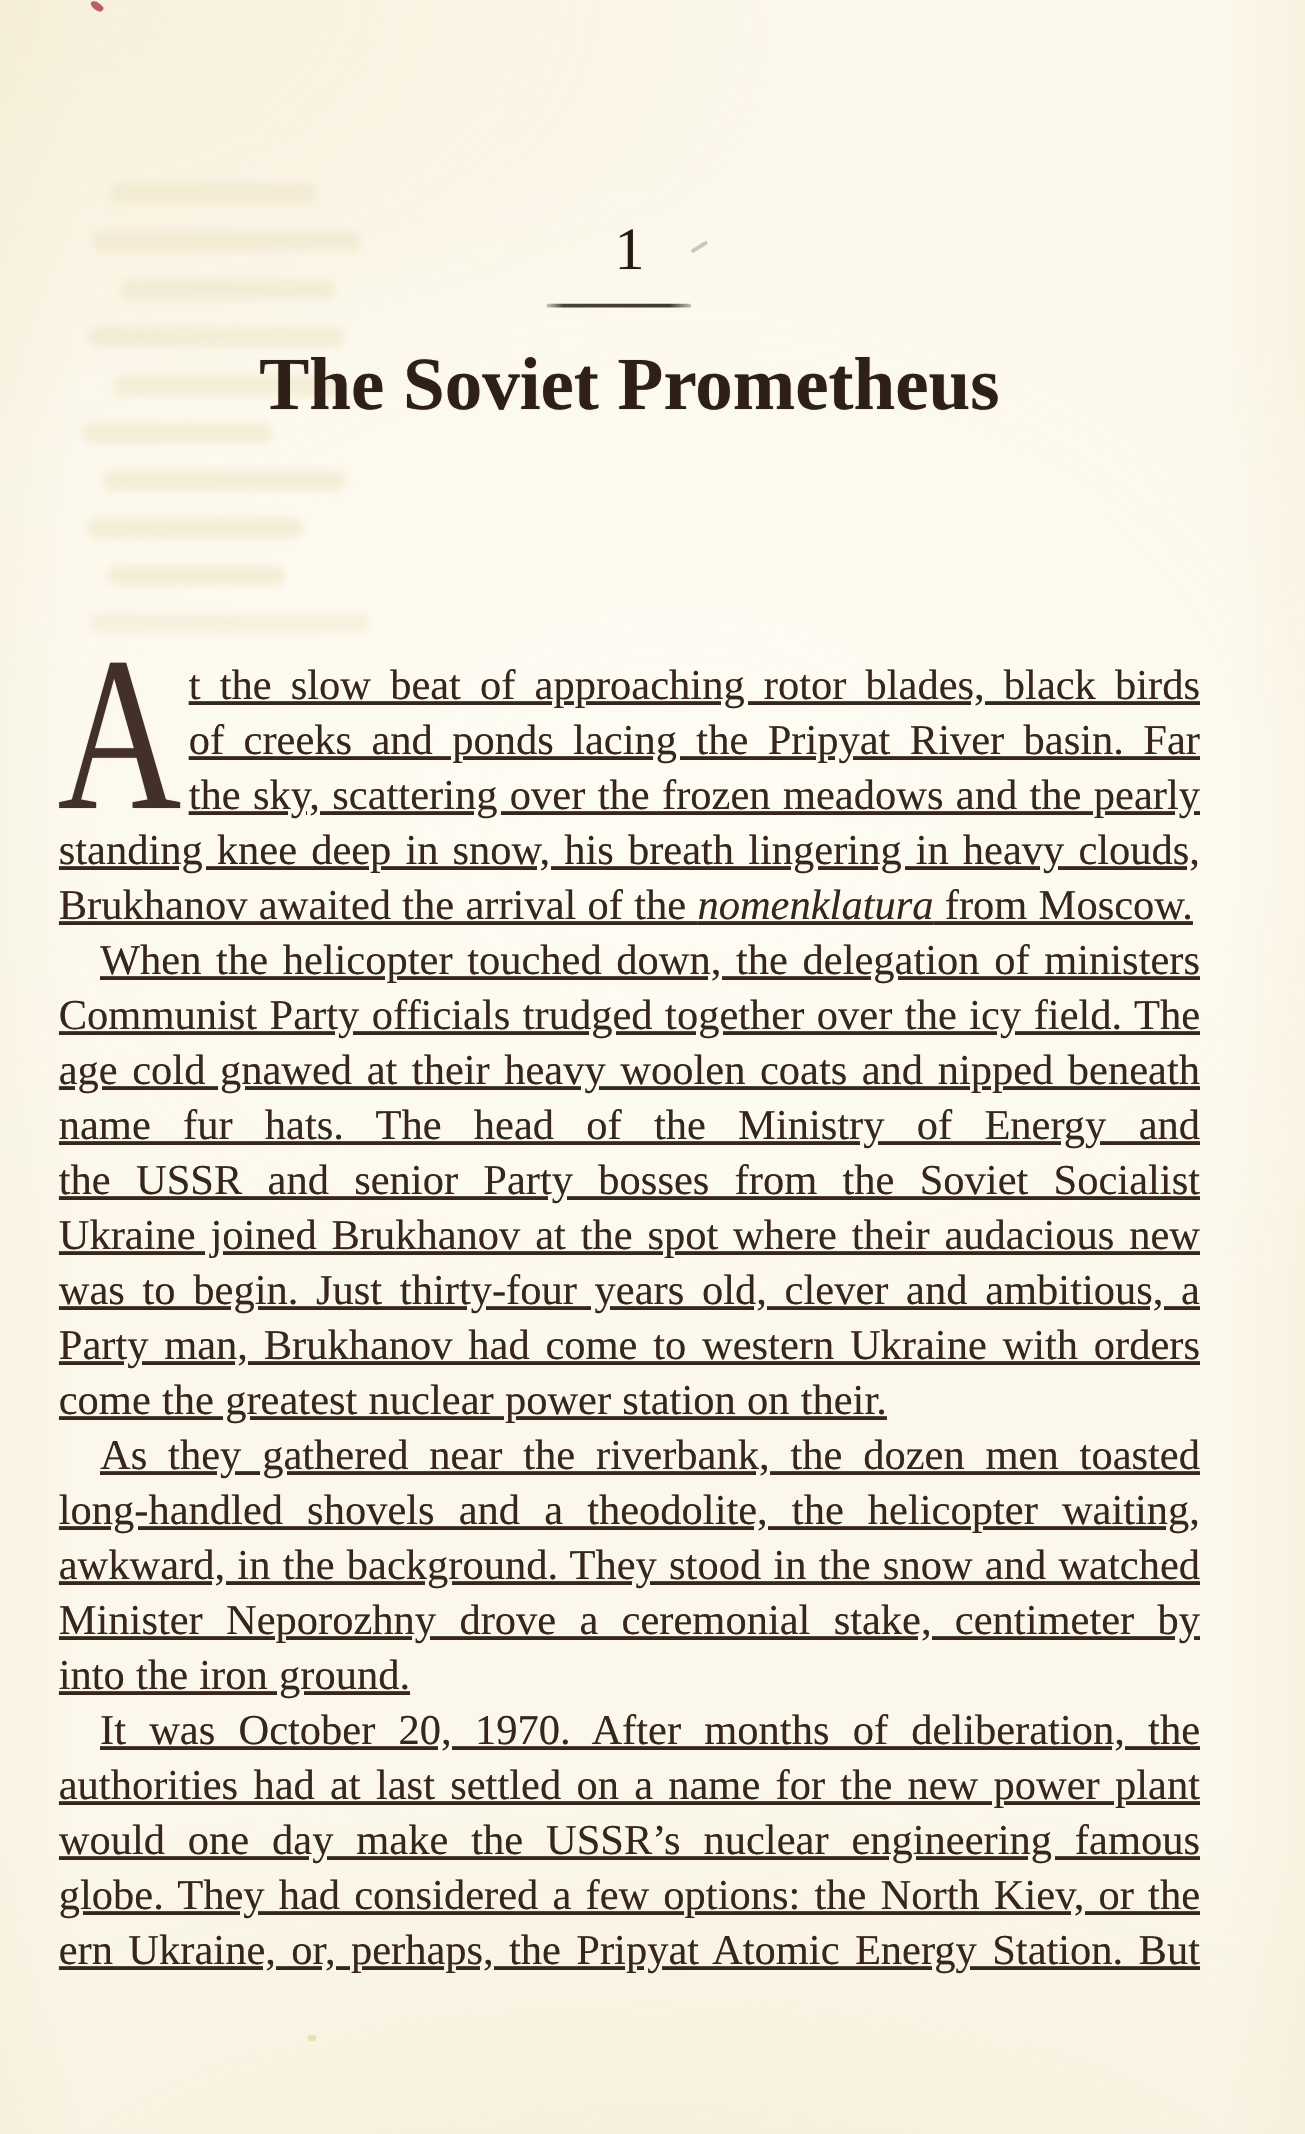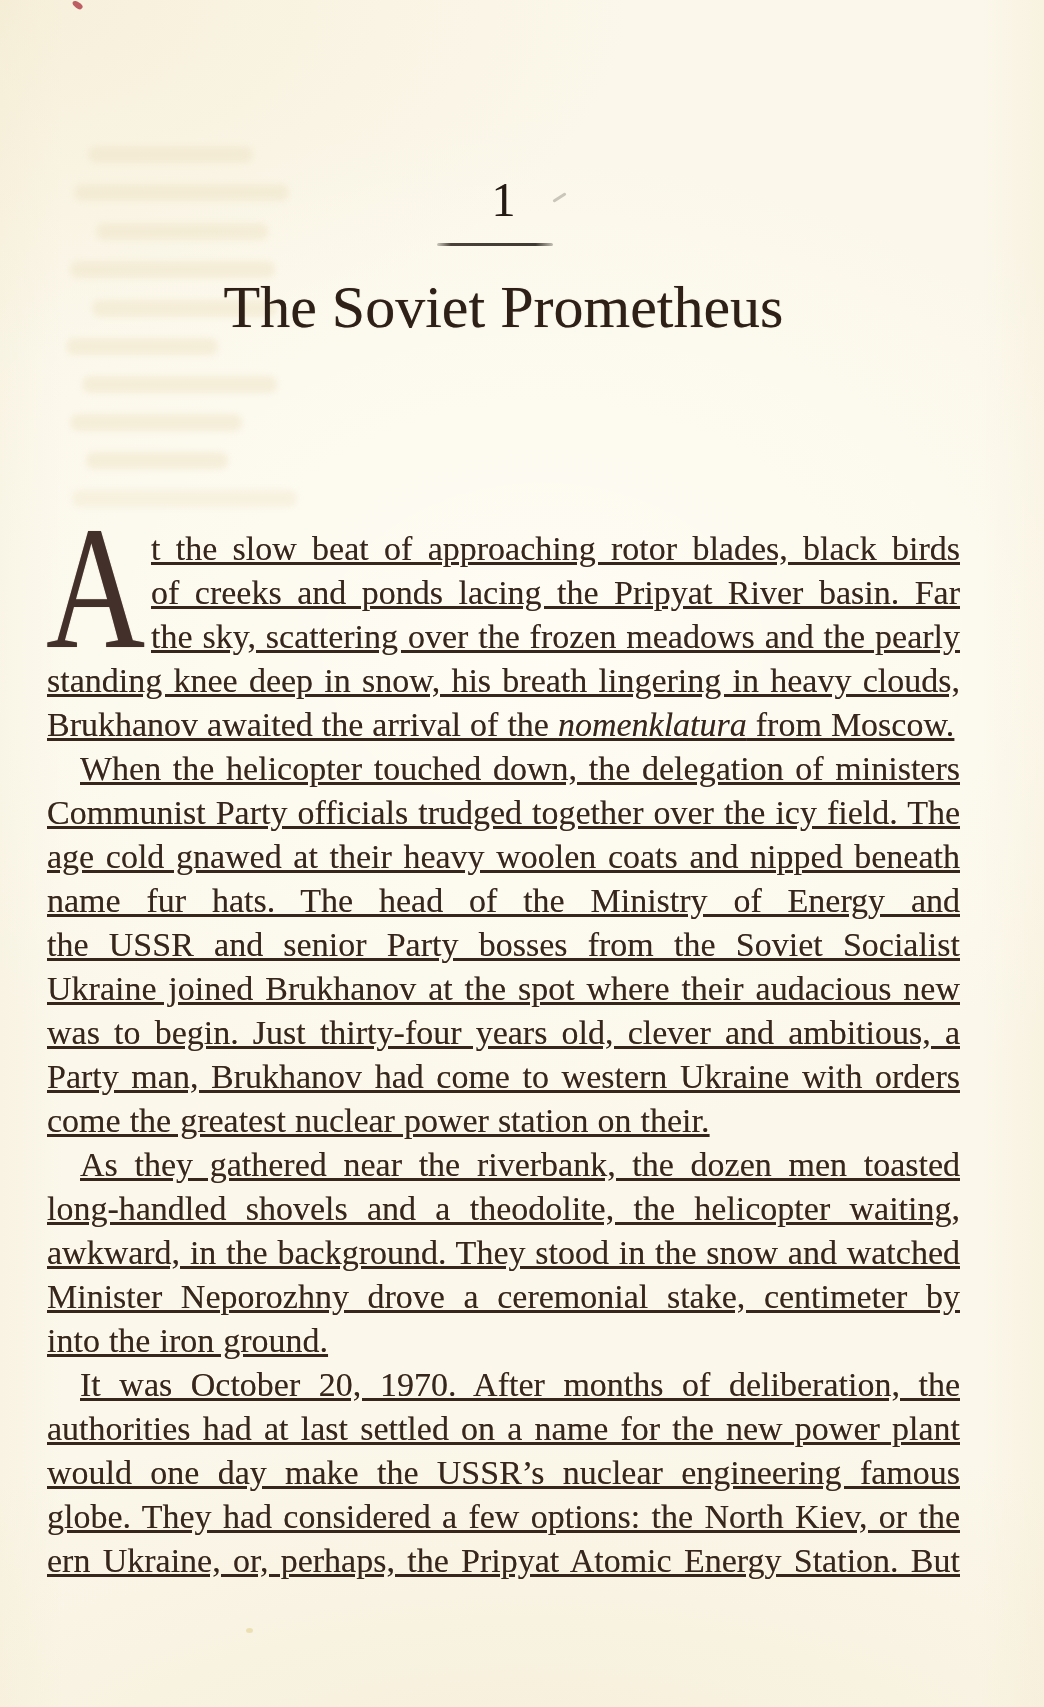--- a/index.html
+++ b/index.html
@@ -38,21 +38,21 @@
     text-align:center; font-size:48px; line-height:1; color:#241c14;
     text-shadow:0 0 .6px rgba(40,25,15,.55);
   }
   .rule{
     position:absolute; left:437px; top:243px; width:116px; height:3px;
     background:linear-gradient(90deg, rgba(70,62,52,.25), #4a423a 12%, #3f3a33 85%, rgba(70,62,52,.3));
     border-radius:2px;
   }
   .title{
     position:absolute; left:47px; top:274px; width:913px; margin:0;
-    text-align:center; font-size:60px; font-weight:normal; line-height:1.1;
+    text-align:center; font-size:60px; font-weight:bold; line-height:1.1;
     color:#2e2016; letter-spacing:0px;
     text-shadow:0 0 .7px rgba(45,28,15,.5);
   }
   .dropcap{
     position:absolute; left:46px; top:500px; width:140px;
     font-size:176px; line-height:1; color:#43302a;
     transform:scaleX(.78); transform-origin:left top;
     text-shadow:0 0 1px rgba(60,40,25,.4);
   }
   .bodytext{

